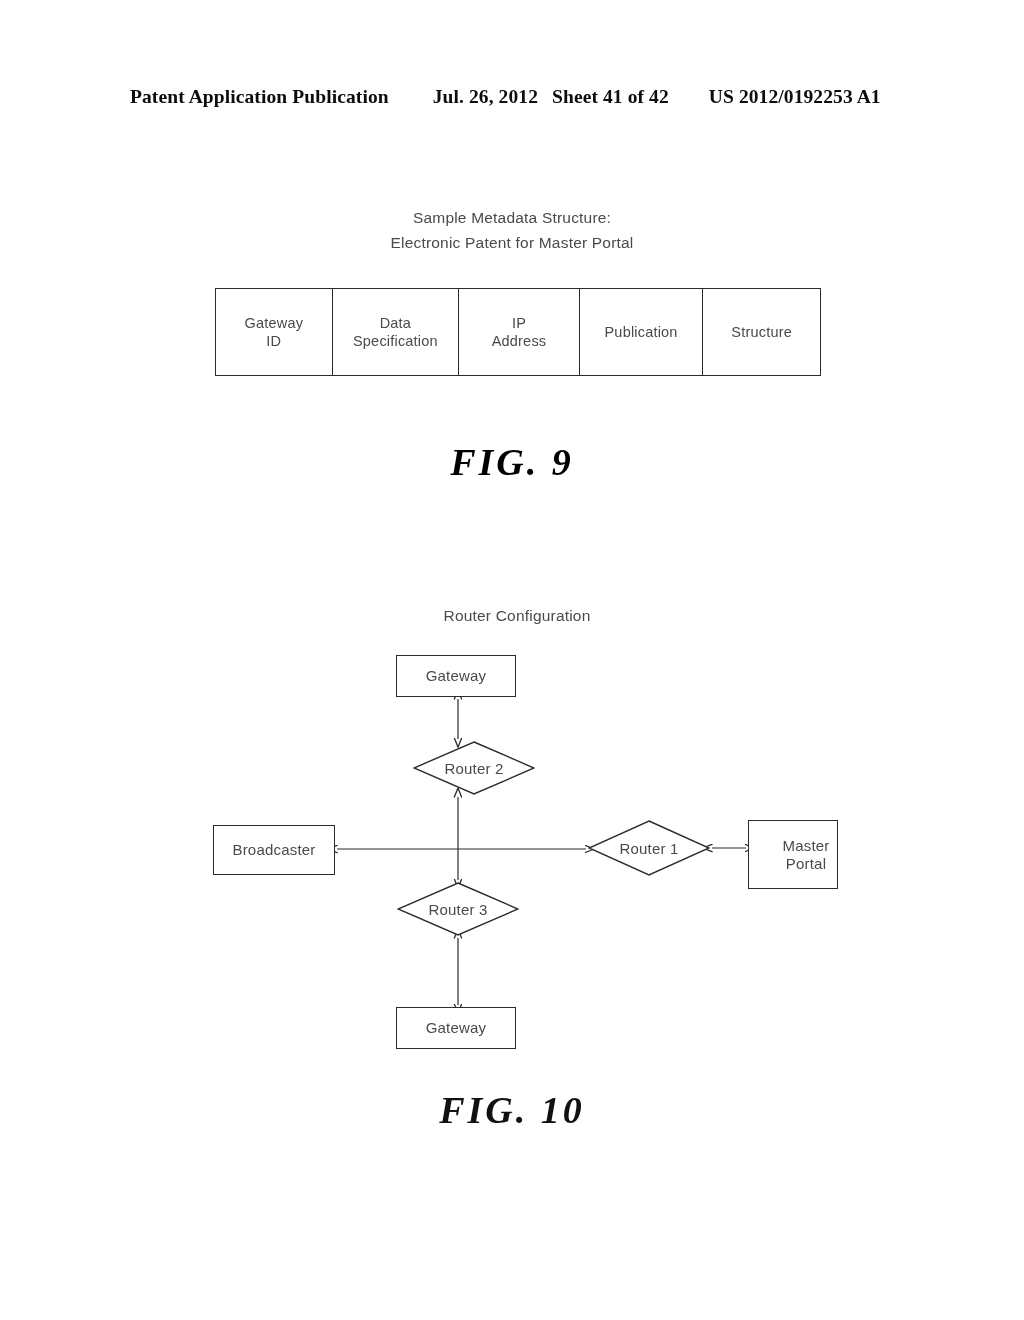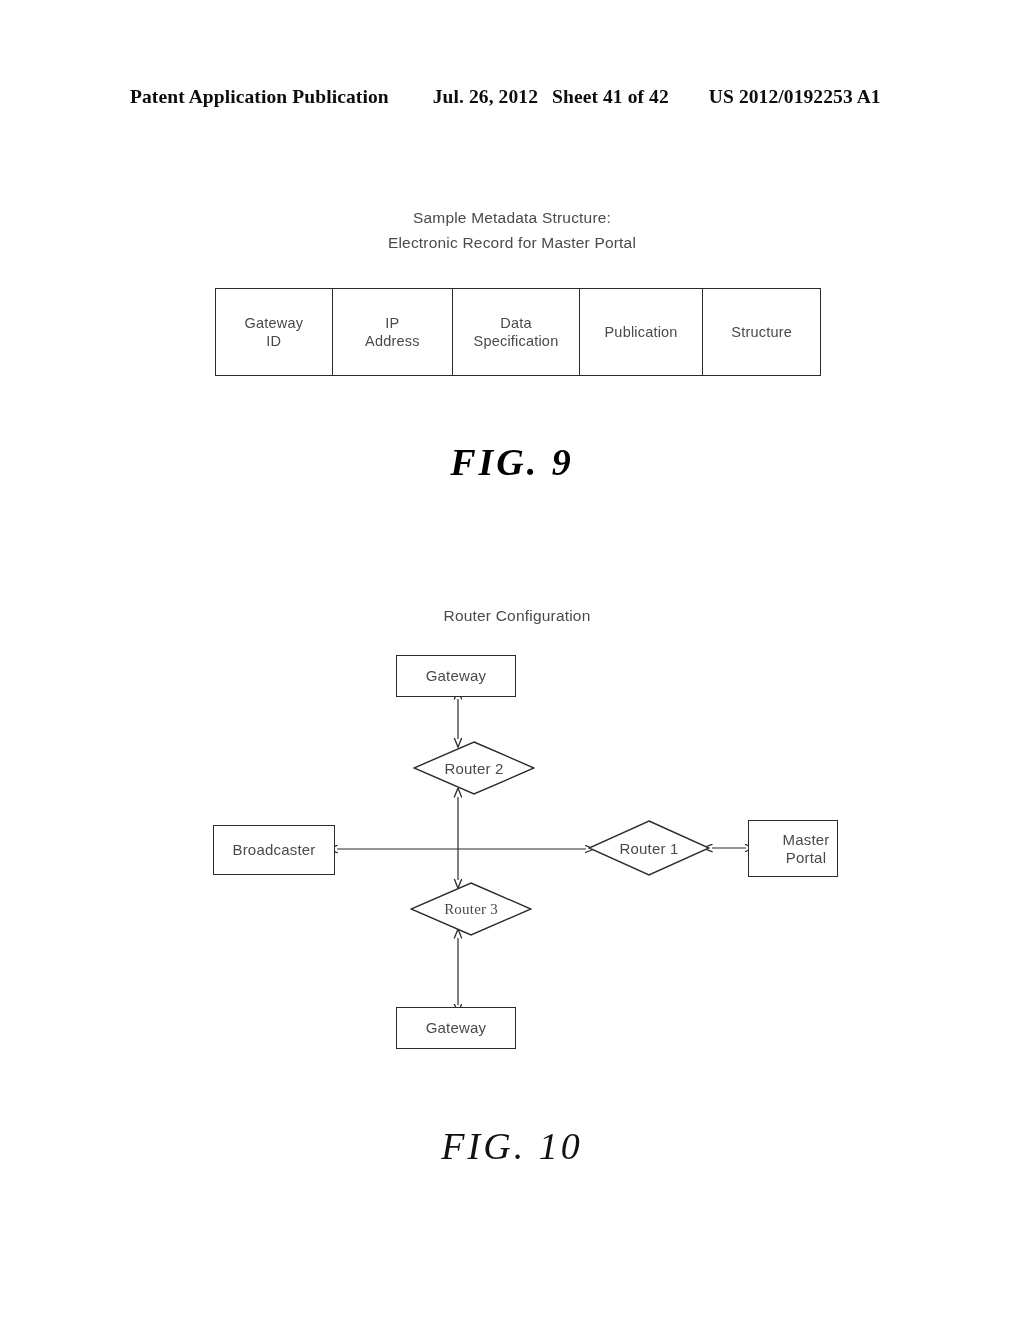--- a/index.html
+++ b/index.html
@@ -137,21 +137,21 @@
     text-align: center;
     font-size: 15px;
     line-height: 18px;
     color: #4a4a4a;
     letter-spacing: 0.2px;
   }
   .flow-box .bl { display: block; }
 
   #box-gateway-top   { left: 396px; top: 655px;  width: 120px; height: 42px; }
   #box-broadcaster   { left: 213px; top: 825px;  width: 122px; height: 50px; }
-  #box-master-portal { left: 748px; top: 820px;  width: 90px;  height: 57px; padding-left: 26px; }
+  #box-master-portal { left: 748px; top: 820px;  width: 90px;  height: 69px; padding-left: 26px; }
   #box-gateway-bottom{ left: 396px; top: 1007px; width: 120px; height: 42px; }
 
   .diamond-wrap {
     position: absolute;
     display: flex;
     align-items: center;
     justify-content: center;
   }
   .diamond-wrap svg {
     position: absolute;
@@ -161,76 +161,76 @@
   .diamond-wrap .dlabel {
     position: relative;
     z-index: 2;
     font-size: 15px;
     color: #4a4a4a;
     letter-spacing: 0.2px;
     white-space: nowrap;
   }
   #diamond-router2 { left: 413px; top: 741px; width: 122px; height: 54px; }
   #diamond-router1 { left: 588px; top: 820px; width: 122px; height: 56px; }
-  #diamond-router3 { left: 410px; top: 882px; width: 122px; height: 54px; font-family: Liberation Serif, serif; }
+  #diamond-router3 { left: 397px; top: 882px; width: 122px; height: 54px; }
 
   #fig10-connectors {
     position: absolute;
     left: 0; top: 0;
     width: 1024px; height: 1320px;
   }
 
   #fig10-label {
     position: absolute;
     left: 362px;
-    top: 1124px;
+    top: 1088px;
     width: 300px;
     text-align: center;
     font-family: "Liberation Serif", serif;
     font-style: italic;
-    font-weight: normal;
+    font-weight: bold;
     font-size: 38px;
     letter-spacing: 3px;
     color: #111111;
   }
 </style>
 </head>
 <body>
 
 <div id="page-header">
   <span class="hdr-pub">Patent Application Publication</span>
   <span class="hdr-date">Jul. 26, 2012</span>
   <span class="hdr-sheet">Sheet 41 of 42</span>
   <span class="hdr-patno">US 2012/0192253 A1</span>
 </div>
 
 <div id="fig9">
 
   <div id="fig9-title">
     <span class="t-line">Sample Metadata Structure:</span>
-    <span class="t-line">Electronic Record for Master Portal</span>
+    <span class="t-line">Electronic Patent for Master Portal</span>
   </div>
 
   <div id="metadata-table">
     <div class="mcell w-gateway">
       <span>
         <span class="cl">Gateway</span>
         <span class="cl">ID</span>
       </span>
     </div>
+    <div class="mcell w-data">
+      <span>
+        <span class="cl">Data</span>
+        <span class="cl">Specification</span>
+      </span>
+    </div>
     <div class="mcell w-ip">
       <span>
         <span class="cl">IP</span>
         <span class="cl">Address</span>
-      </span>
-    </div>
-    <div class="mcell w-data">
-      <span>
-        <span class="cl">Data</span>
-        <span class="cl">Specification</span>
       </span>
     </div>
     <div class="mcell w-perm">
       <span>
         <span class="cl">Publication</span>
       </span>
     </div>
     <div class="mcell w-dur">
       <span>
         <span class="cl">Structure</span>

